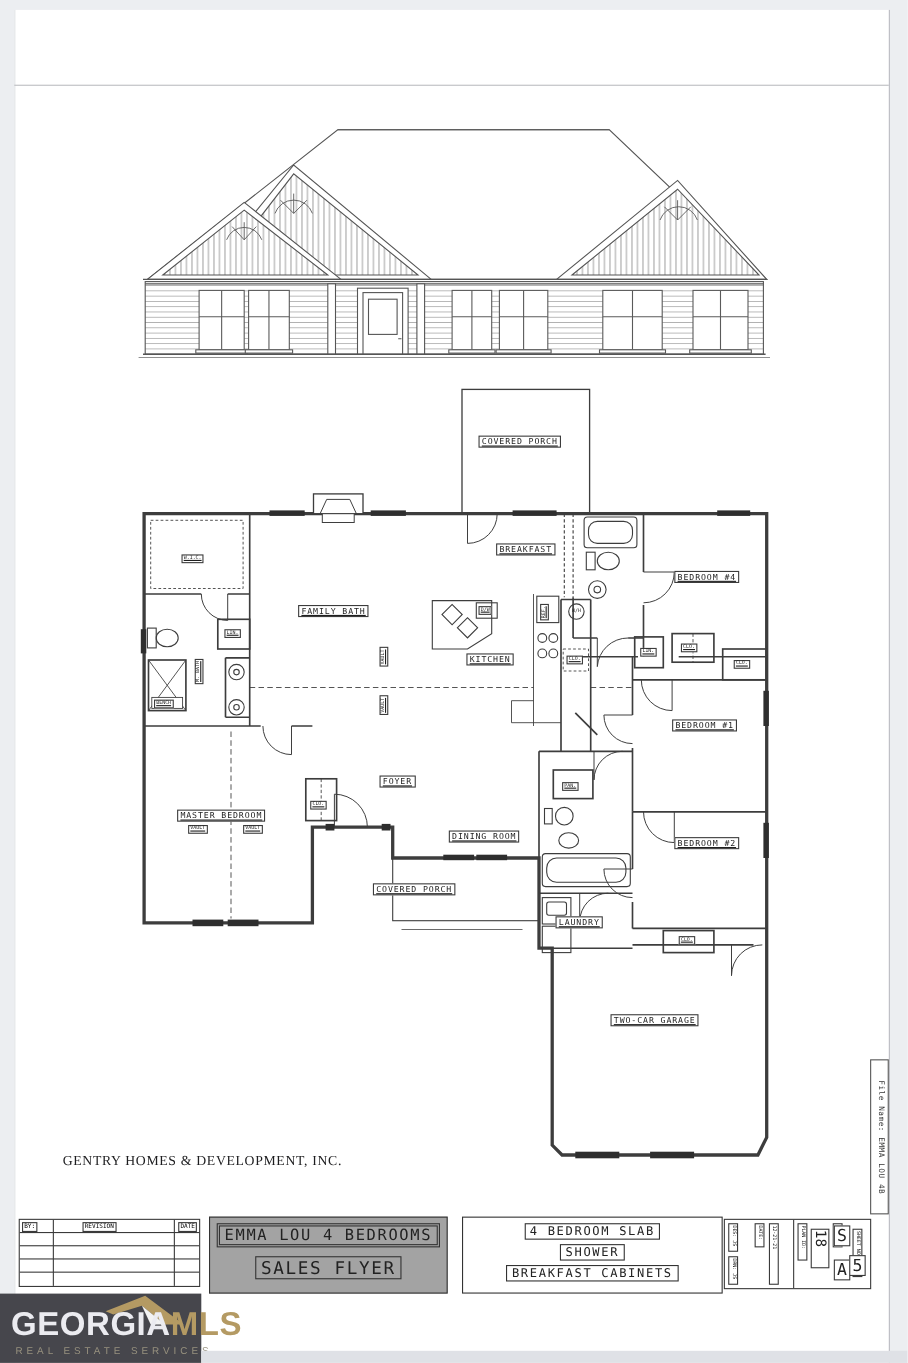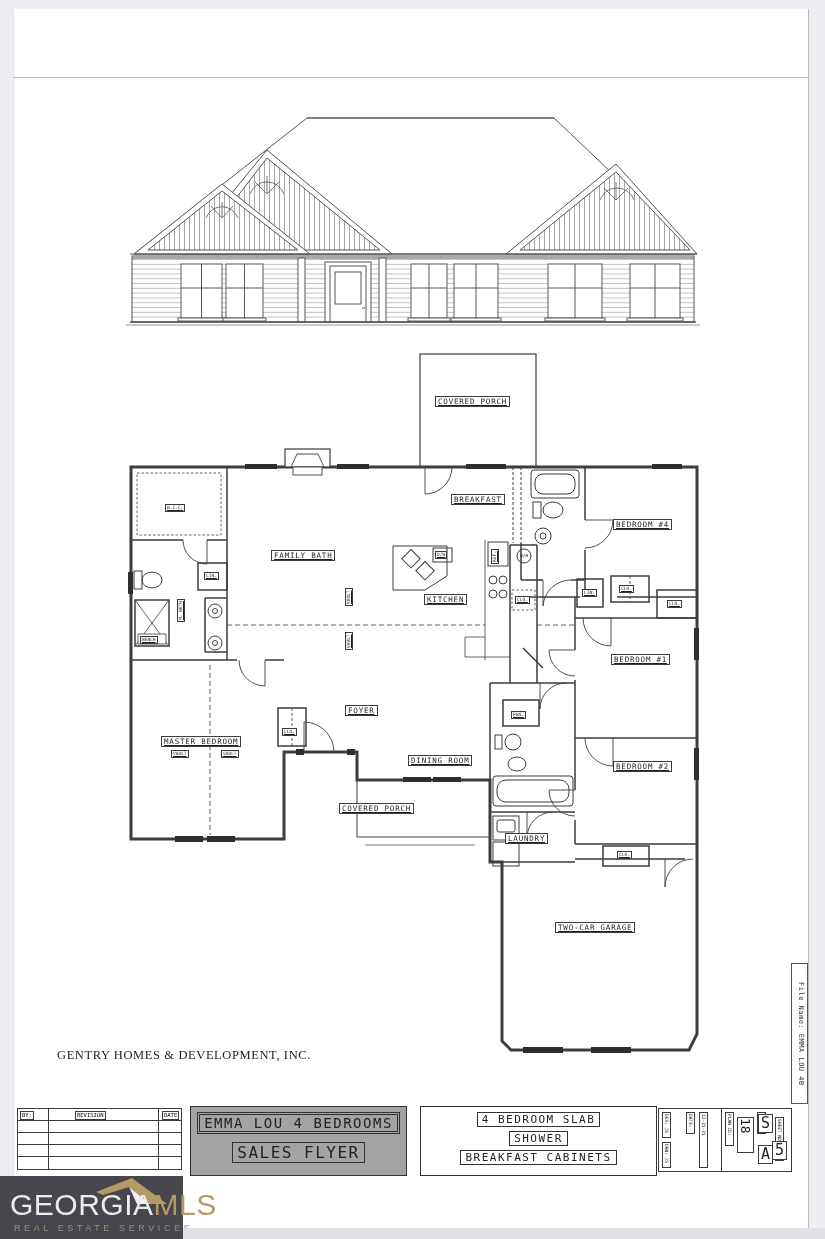--- a/index.html
+++ b/index.html
@@ -28,21 +28,21 @@
   .t2{font-size:16px;letter-spacing:1.5px;}
   .s1{font-size:11px;letter-spacing:1.5px;}
   .stamp{position:absolute;left:658px;top:1108px;width:132px;height:62px;border:1.2px solid #3a3a3a;background:#fff;}
   .stamp .vline{position:absolute;top:0;width:1px;height:100%;background:#3a3a3a;}
   .vtext{position:absolute;writing-mode:vertical-rl;font-family:"DejaVu Sans Mono",monospace;border:1px solid #3a3a3a;background:#fff;color:#222;white-space:nowrap;}
   .vs{font-size:4.5px;line-height:7px;padding:1px 0;}
   .vbig{font-size:13px;line-height:15px;padding:0;}
   .bigletter{position:absolute;font-family:"DejaVu Sans Mono",monospace;font-size:15px;line-height:17px;border:1px solid #3a3a3a;background:#fff;padding:0 2px;color:#222;}
   .filetab{position:absolute;left:791px;top:963px;width:15px;height:139px;border:1px solid #555;background:#fff;writing-mode:vertical-rl;font-family:"DejaVu Sans Mono",monospace;font-size:7px;letter-spacing:0.5px;color:#333;text-align:center;line-height:13px;white-space:nowrap;}
   .logo{position:absolute;left:0;top:1176px;width:183px;height:63px;background:#46464c;}
-  .logo-row{position:absolute;left:10px;top:13px;font-size:30px;font-weight:400;letter-spacing:0.5px;line-height:32px;white-space:nowrap;}
+  .logo-row{position:absolute;left:10px;top:13px;font-size:30px;font-weight:700;letter-spacing:0.5px;line-height:32px;white-space:nowrap;}
   .logo-georgia{color:#ebebf0;}
   .logo-mls{color:#b49a63;}
   .logo-tag{position:absolute;left:14px;top:47px;font-size:9px;letter-spacing:3.6px;color:#96907e;white-space:nowrap;}
   .bstrip{position:absolute;left:183px;top:1228px;width:642px;height:11px;background:#dfe1e6;}
   svg{display:block;}
 </style>
 </head>
 <body>
 
 <div class="screen">

